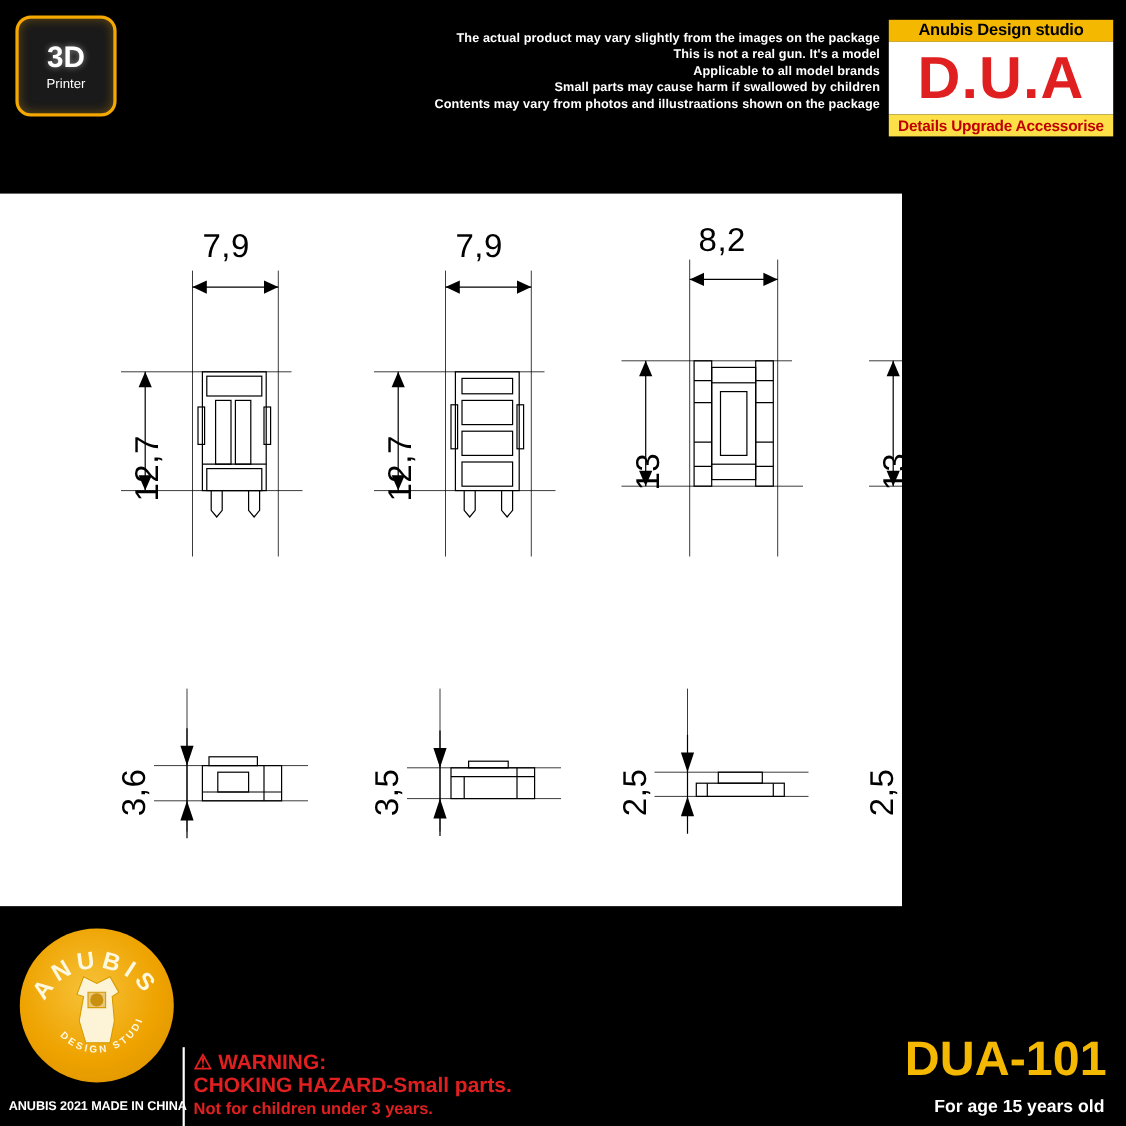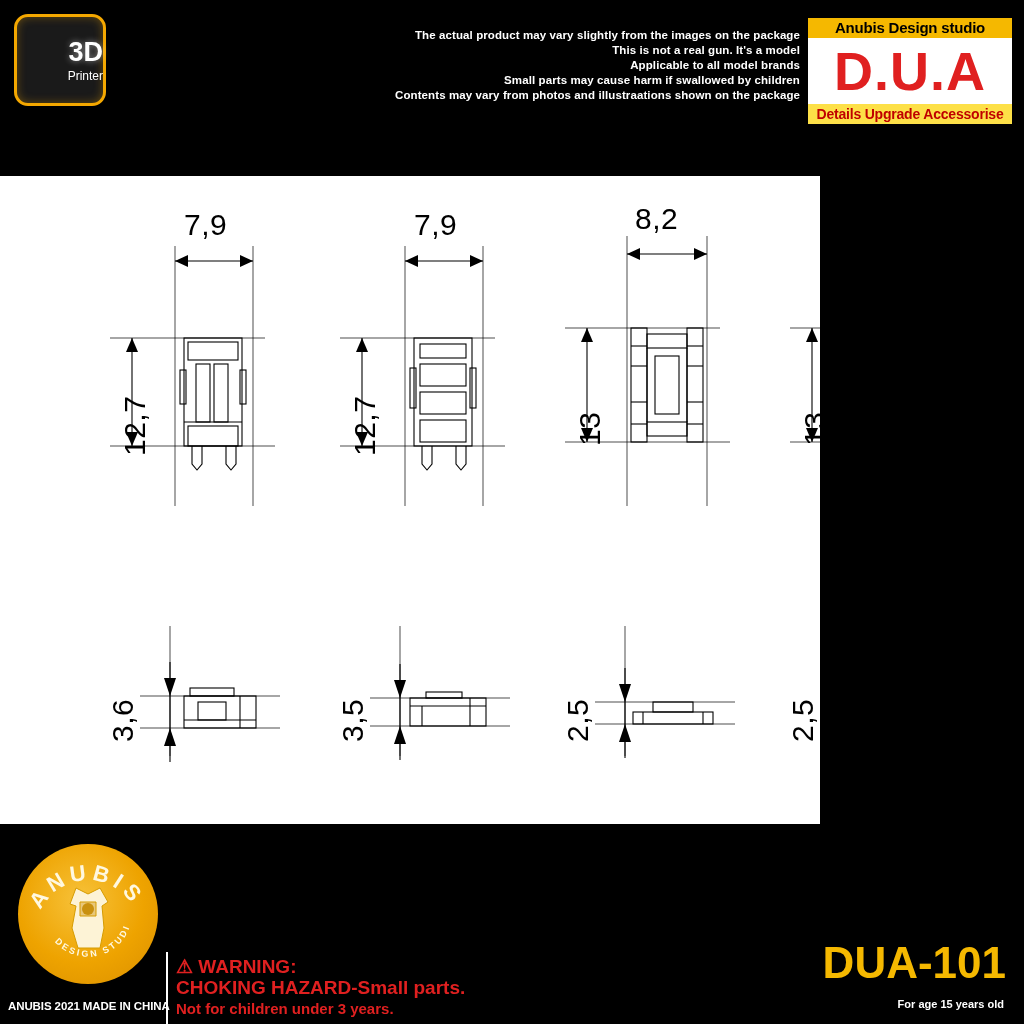--- a/index.html
+++ b/index.html
@@ -31,21 +31,21 @@
   .printer-badge {
     position: absolute;
     left: 14px; top: 14px;
     width: 86px; height: 86px;
     border: 3px solid #f5a800;
     border-radius: 14px;
     background: #1a1a1a;
     box-shadow: 0 0 10px rgba(245,168,0,0.35) inset;
     display: flex;
     flex-direction: column;
-    align-items: flex-end;
+    align-items: center;
     justify-content: center;
   }
   .printer-badge .b3d {
     color: #ffffff;
     font-size: 27px;
     font-weight: bold;
     letter-spacing: 0px;
     line-height: 1;
     text-shadow: 0 0 6px rgba(255,255,255,0.5);
   }
@@ -190,21 +190,21 @@
     font-size: 44px;
     font-weight: bold;
     letter-spacing: 0px;
     line-height: 58px;
   }
   .age {
     position: absolute;
     right: 20px;
     top: 174px;
     color: #ffffff;
-    font-size: 11px;
+    font-size: 16px;
     font-weight: bold;
     padding-left: 41px;
   }
 
   svg { display: block; }
 </style>
 </head>
 <body>
 
 <div class="page">

